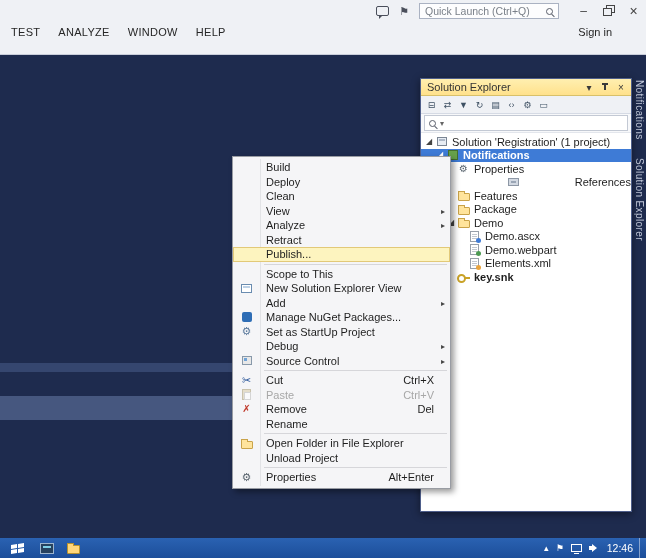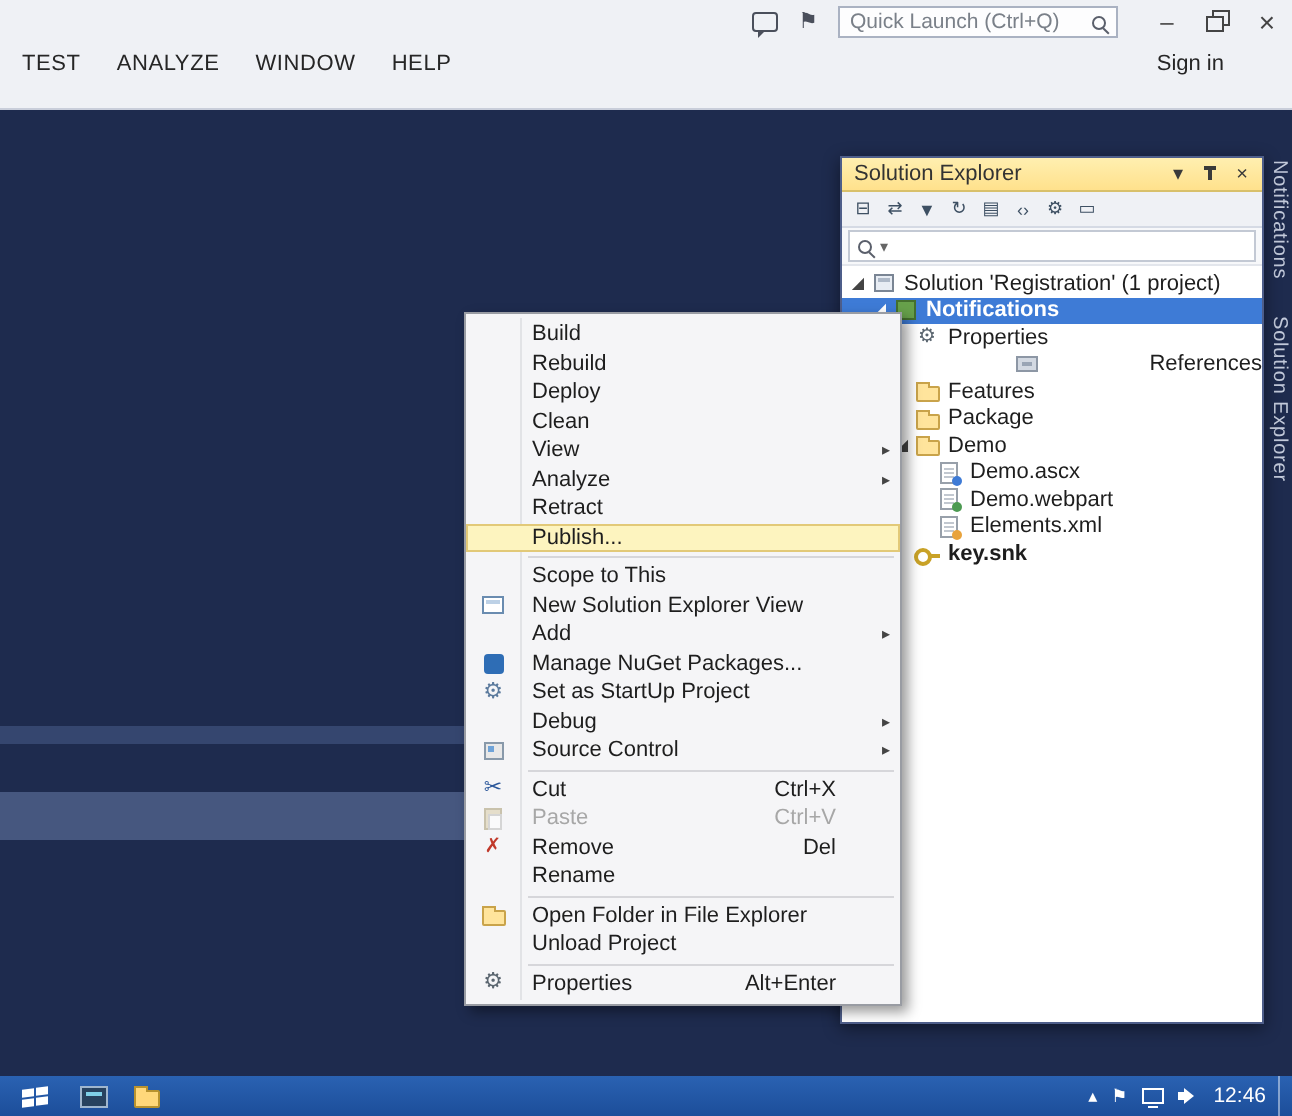--- a/index.html
+++ b/index.html
@@ -76,21 +76,21 @@
   .ti-webpart::after{content:'';position:absolute;right:-3px;bottom:-2px;width:5px;height:5px;border-radius:50%;background:#4C9A52}
   .ti-xml::after{content:'';position:absolute;right:-3px;bottom:-2px;width:5px;height:5px;border-radius:50%;background:#E8A33D}
   .ti-key{width:13px;height:10px}
   .ti-key::before{content:'';position:absolute;left:0;top:2px;width:5px;height:5px;border:2px solid #C9A227;border-radius:50%}
   .ti-key::after{content:'';position:absolute;left:8px;top:5px;width:5px;height:2px;background:#C9A227;box-shadow:3px 2px 0 -1px #C9A227}
 
   
   .context-menu{position:absolute;left:232px;top:156px;width:219px;background:#F5F5F7;border:1px solid #999CA3;
                 box-shadow:3px 3px 6px rgba(0,0,0,.4);padding:3px 0;z-index:50}
   .context-menu::before{content:'';position:absolute;left:27px;top:2px;bottom:2px;width:1px;background:#E2E3E6}
-  .cm-row{height:14.5px;display:flex;align-items:center;position:relative;font-size:11px;color:#1E1E1E;padding-right:18px}
+  .cm-row{height:14.5px;display:flex;align-items:center;position:relative;font-size:11px;color:#1E1E1E;padding-right:2px}
   .cm-row.hl{background:#FDF4BF;box-shadow:inset 0 0 0 1px #E2C978}
   .cm-row.dis{color:#A7A7A7}
   .cm-label{margin-left:33px;white-space:nowrap}
   .cm-shortcut{margin-left:auto;padding-right:14px;font-size:11px}
   .cm-arrow{position:absolute;right:5px;top:50%;transform:translateY(-50%);font-size:8px;color:#444}
   .cm-icon{position:absolute;left:5px;width:17px;display:flex;align-items:center;justify-content:center}
   .cm-row.dis .cm-icon{opacity:.55}
   .cm-sep{height:1px;background:#D6D6DA;margin:2px 3px 2px 31px}
   .mi{display:inline-block;position:relative;font-size:11px;line-height:1}
   .mi-cut{color:#2B579A}
@@ -276,23 +276,20 @@
           <span class="t-label">key.snk</span>
         </div>
       </div>
   </div>
 
   <div class="context-menu">
       <div class="cm-row">
         <span class="cm-label">Build</span>
       </div>
       <div class="cm-row">
-        <span class="cm-label">Rebuild</span>
-      </div>
-      <div class="cm-row">
         <span class="cm-label">Deploy</span>
       </div>
       <div class="cm-row">
         <span class="cm-label">Clean</span>
       </div>
       <div class="cm-row">
         <span class="cm-label">View</span>
         <span class="cm-arrow">▸</span>
       </div>
       <div class="cm-row">

